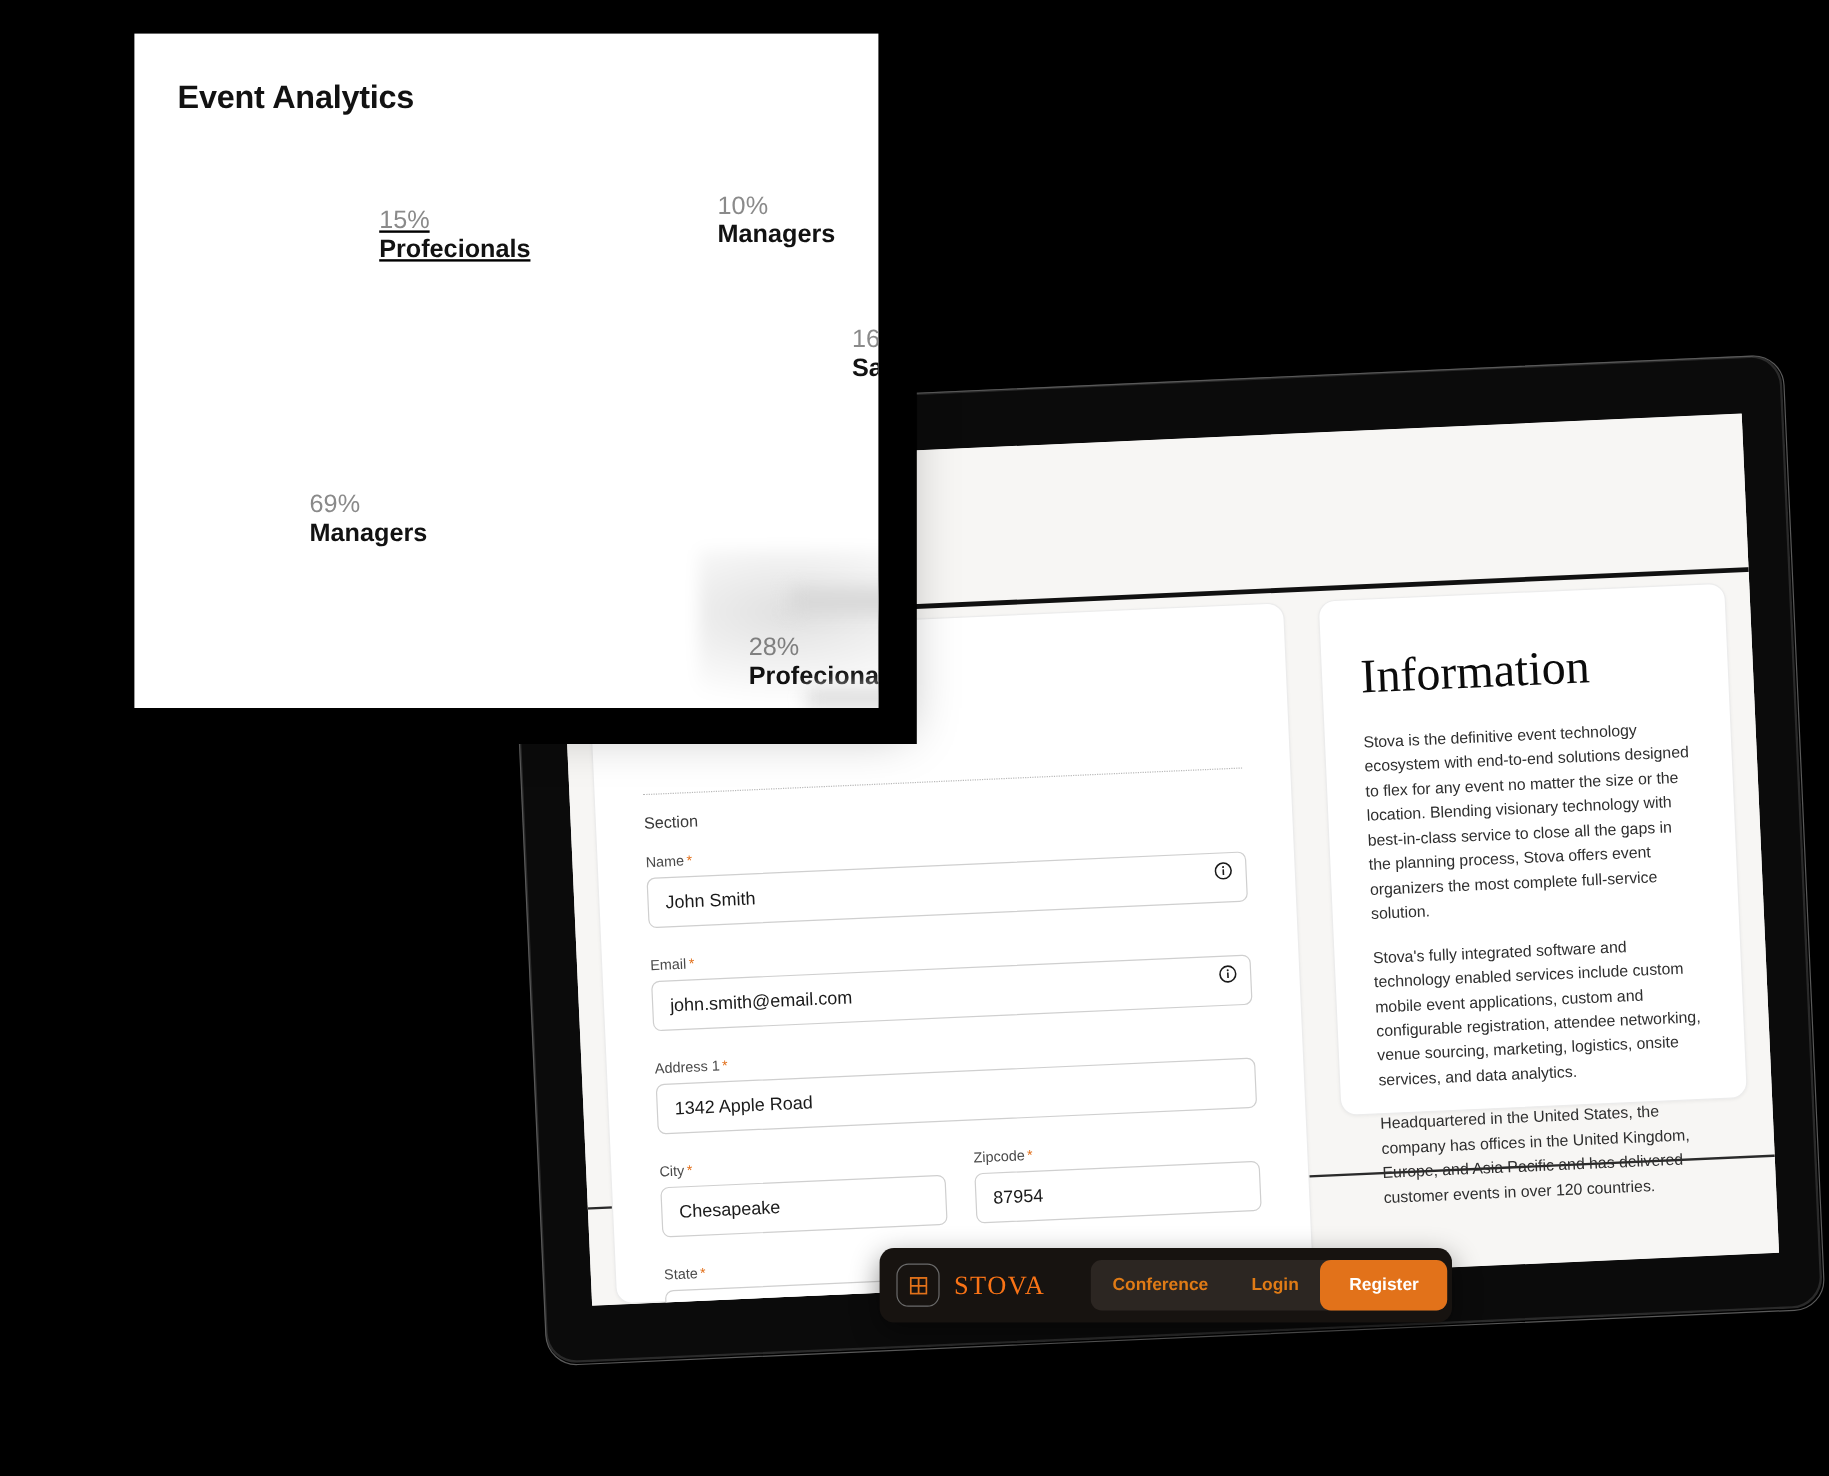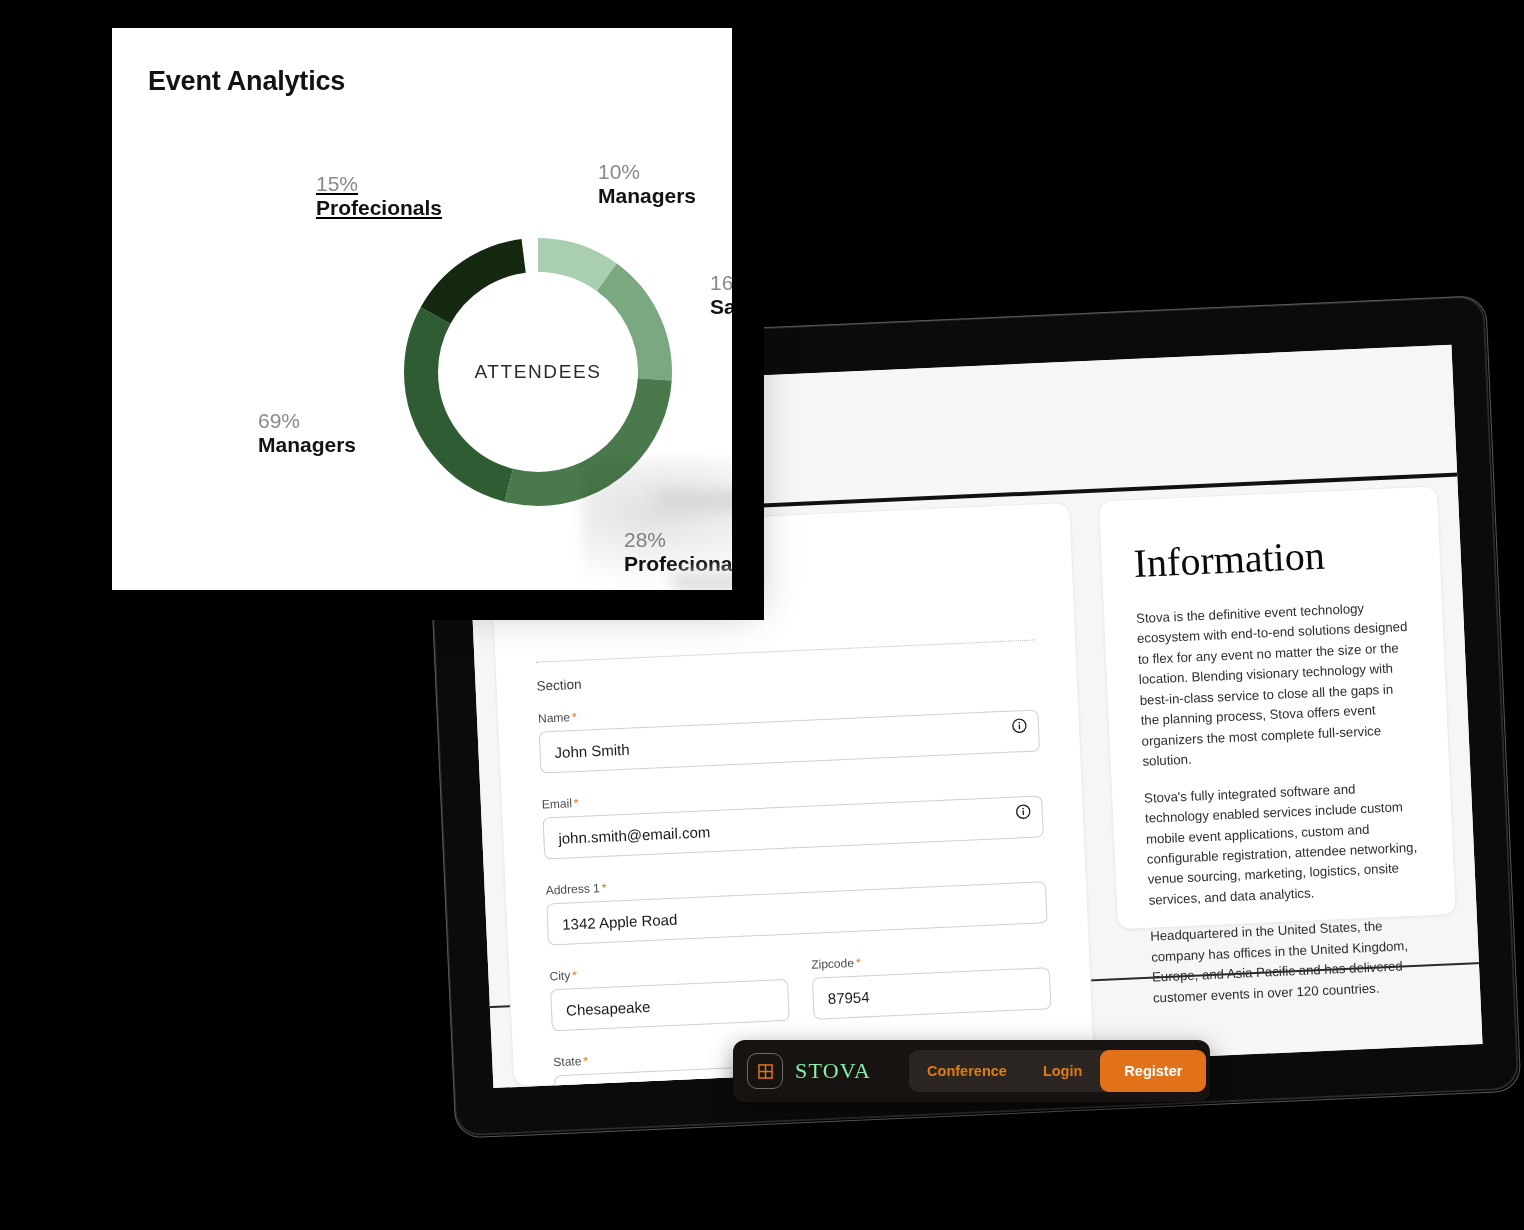--- a/index.html
+++ b/index.html
@@ -133,21 +133,21 @@
   }
   .logo-box{
     width:34px;height:34px;border-radius:10px;
     border:1.5px solid #6b6b6b;
     display:flex;align-items:center;justify-content:center;
     flex:0 0 auto;
   }
   .logo-grid{width:15px;height:15px;}
   .brand{
     font-family:"Liberation Serif", serif;
-    color:#86efac;font-size:22px;letter-spacing:1.2px;
+    color:#f97316;font-size:22px;letter-spacing:1.2px;
     margin-left:12px;flex:0 0 auto;
   }
   .nav-pill{
     margin-left:38px;
     flex:1 1 auto;
     height:42px;
     background:#2c2622;
     border-radius:9px;
     display:flex;align-items:center;justify-content:flex-end;
     padding-right:0;
@@ -316,33 +316,20 @@
       <a class="nav-link">Conference</a>
       <a class="nav-link">Login</a>
       <div class="nav-cta">Register</div>
     </div>
   </div>
 
   <div class="analytics-shadow"></div>
   <div class="analytics">
     <div class="an-title">Event Analytics</div>
 
-    <div class="donut-wrap">
-      <svg class="donut-svg" viewBox="0 0 336 336">
-        <g transform="translate(168,168)">
-
-          <circle r="117" fill="none" stroke="#a9cfb0" stroke-width="34" stroke-dasharray="73.5 661.5" transform="rotate(-90)"></circle>
-          <circle r="117" fill="none" stroke="#7aa881" stroke-width="34" stroke-dasharray="117.6 617.4" stroke-dashoffset="-73.5" transform="rotate(-90)"></circle>
-          <circle r="117" fill="none" stroke="#4a7a4c" stroke-width="34" stroke-dasharray="205.8 529.2" stroke-dashoffset="-191.1" transform="rotate(-90)"></circle>
-          <circle r="117" fill="none" stroke="#2f5c32" stroke-width="34" stroke-dasharray="213.2 521.8" stroke-dashoffset="-396.9" transform="rotate(-90)"></circle>
-          <circle r="117" fill="none" stroke="#14290f" stroke-width="34" stroke-dasharray="110.3 624.7" stroke-dashoffset="-610.1" transform="rotate(-90)"></circle>
-        </g>
-      </svg>
-      <div class="donut-center">ATTENDEES</div>
-    </div>
 
     <div class="lbl lbl-students">
       <div class="pct">10%</div>
       <div class="nm">Managers</div>
     </div>
     <div class="lbl lbl-business">
       <div class="pct">15%</div>
       <div class="nm">Profecionals</div>
     </div>
     <div class="lbl lbl-sales">

